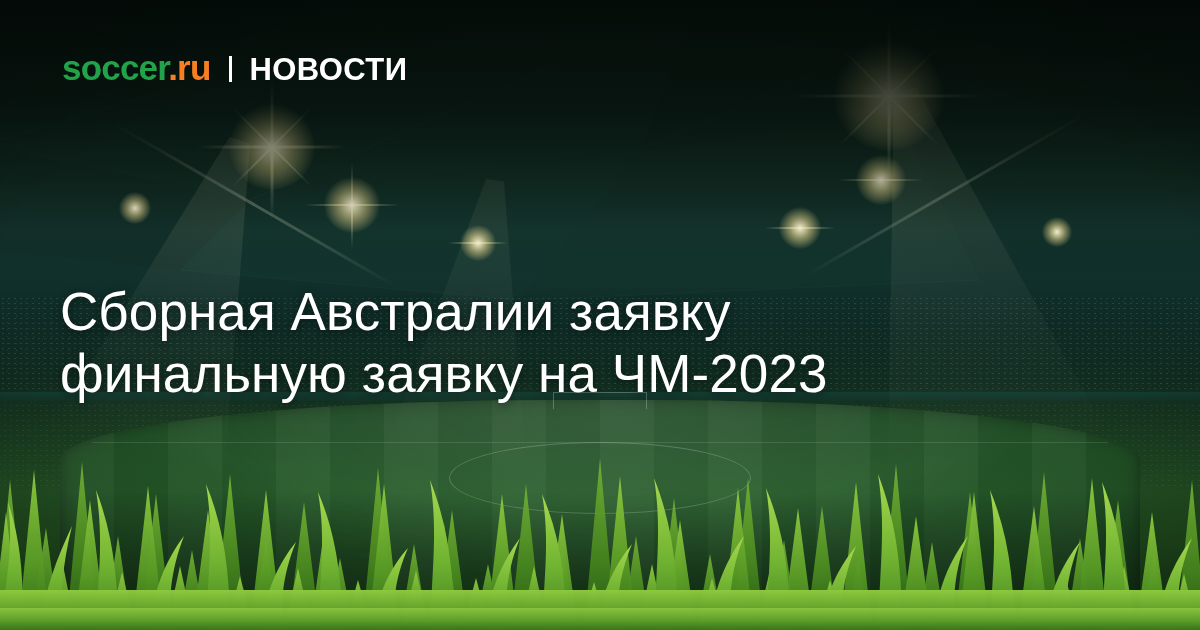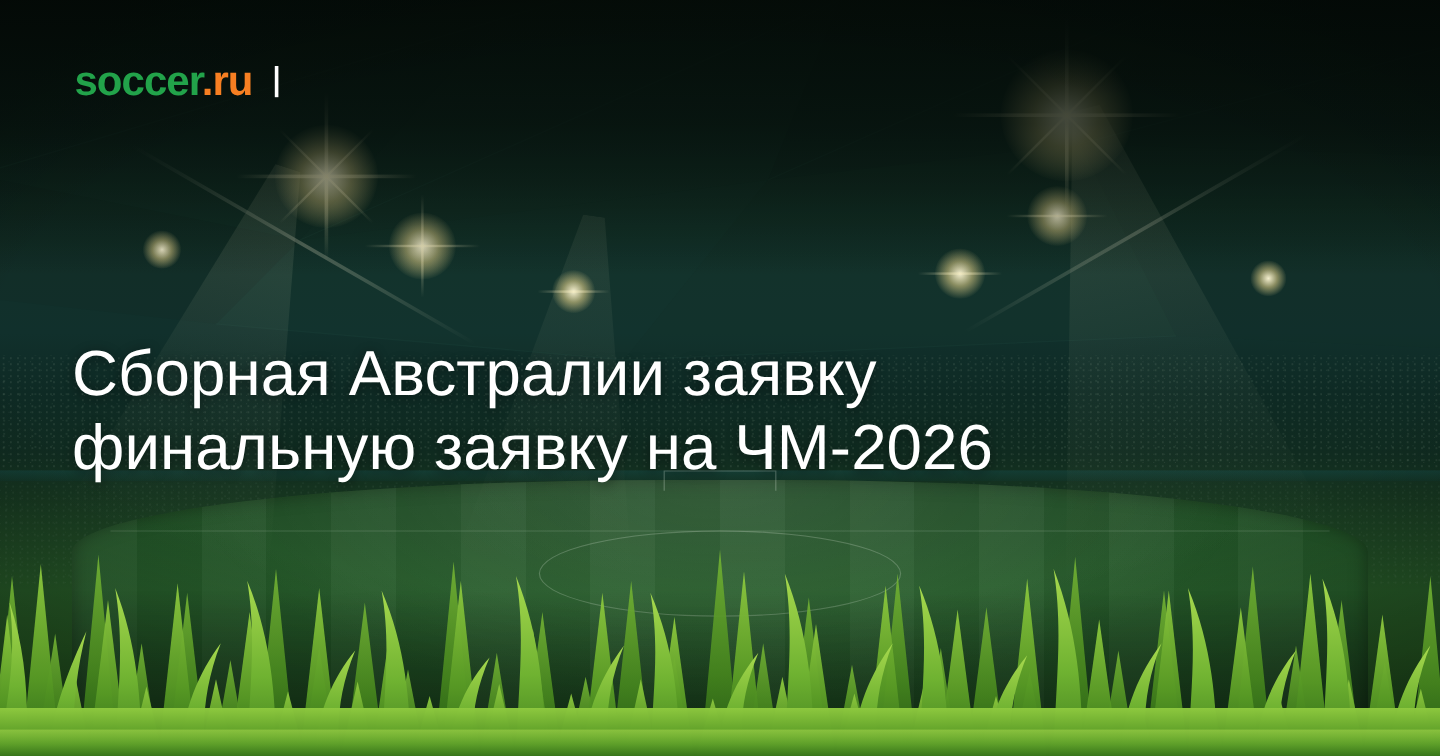--- a/index.html
+++ b/index.html
@@ -418,18 +418,19 @@
     <g fill="url(#gA)" opacity=".55">
       <rect x="0" y="168" width="1200" height="22"></rect>
     </g>
   </svg>
 
   <div class="content">
 
     <div class="logo-bar">
       <span class="logo"><span class="soccer">soccer</span><span class="ru">.ru</span></span>
       <span class="sep"></span>
-    </div>
-
-    <h1 class="headline"><span class="l1">Сборная Австралии заявку</span> <span class="l2">финальную заявку на ЧМ-2026</span></h1>
+      <span class="section">НОВОСТИ</span>
+    </div>
+
+    <h1 class="headline"><span class="l1">Сборная Австралии заявку</span> <span class="l2">финальную заявку на ЧМ-2023</span></h1>
 
   </div>
 </div>
 
 </body></html>

